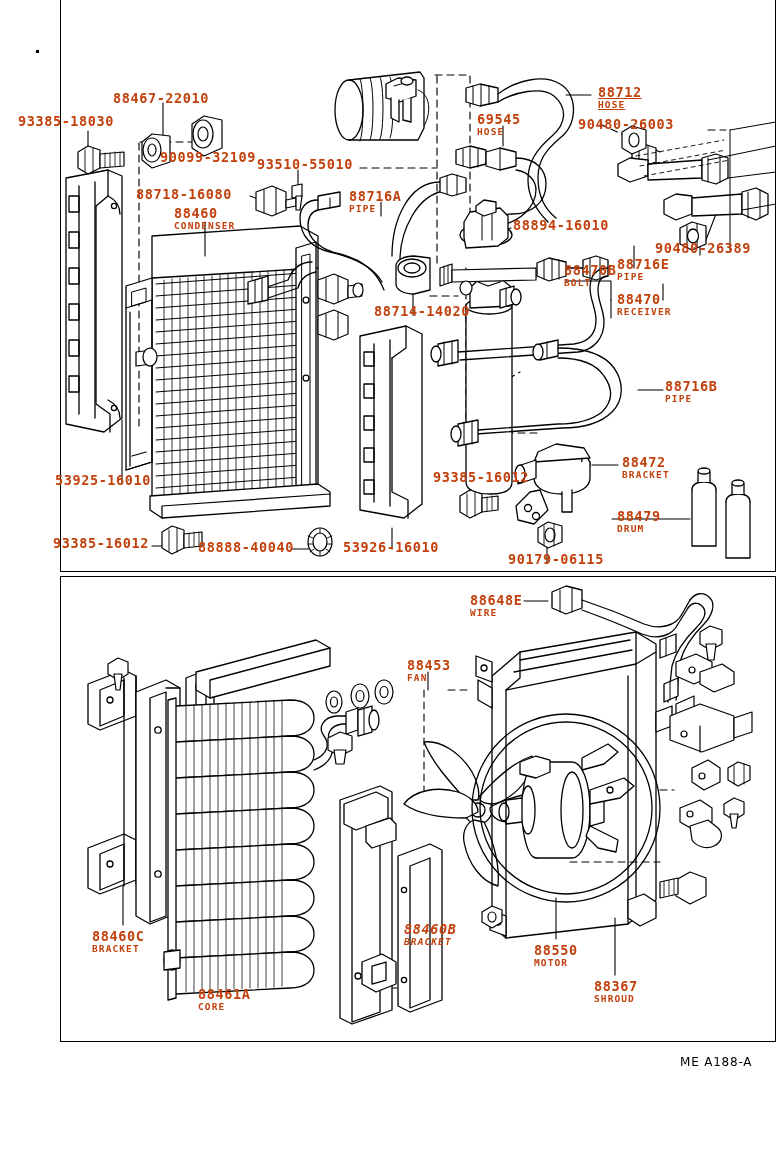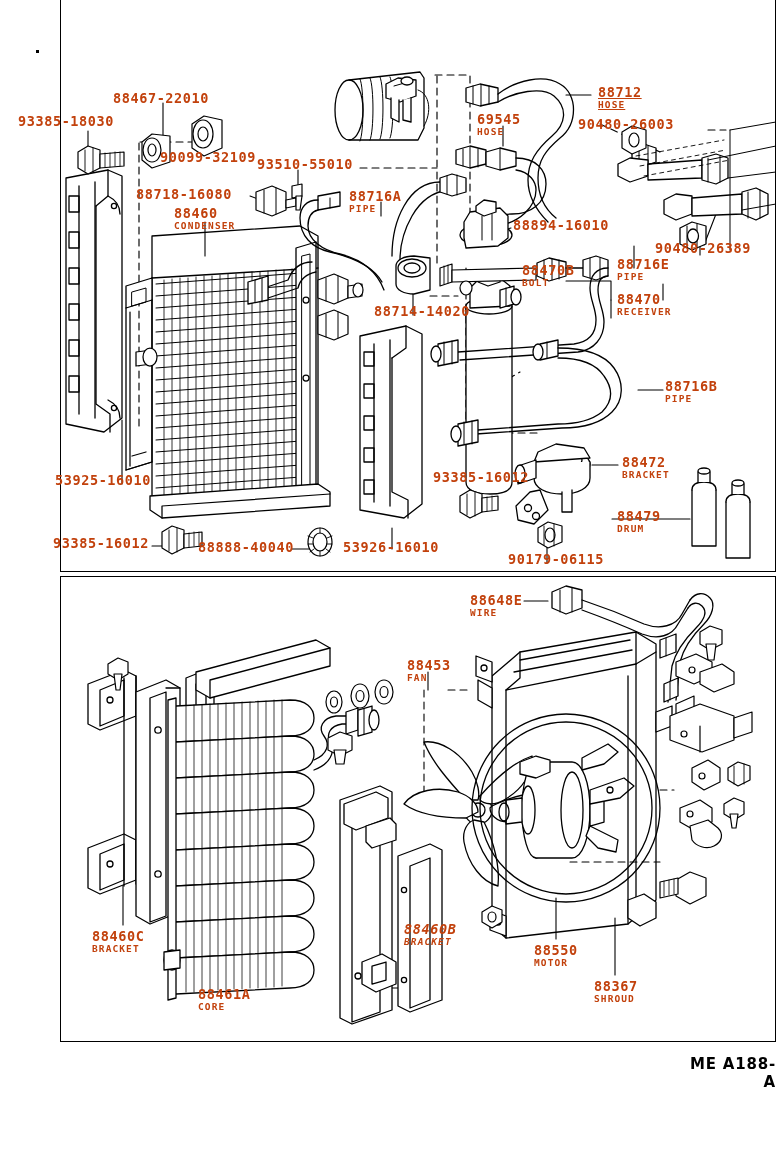--- a/index.html
+++ b/index.html
@@ -7,21 +7,21 @@
   body{width:776px;height:1152px;position:relative;overflow:hidden;
        font-family:"DejaVu Sans Mono","Liberation Mono",monospace;color:#000;}
   #stage{position:absolute;inset:0;width:776px;height:1152px;}
   svg.layer{position:absolute;left:0;top:0;width:776px;height:1152px;overflow:visible;}
   .lbl{position:absolute;white-space:nowrap;color:#c2410c;
        font-family:"DejaVu Sans Mono","Liberation Mono",monospace;
        font-weight:700;letter-spacing:.4px;line-height:1.02;}
   .lbl .num{display:block;font-size:13.5px;letter-spacing:.6px;}
   .lbl .sub{display:block;font-size:9.5px;letter-spacing:1.1px;margin-top:0px;}
   .code{position:absolute;font-family:"DejaVu Sans","Liberation Sans",sans-serif;
-        font-weight:700;font-size:15px;letter-spacing:.8px;text-align:right;}
+        font-weight:400;font-size:12px;letter-spacing:.8px;text-align:right;}
   .panel{position:absolute;border:1.6px solid #000;box-sizing:border-box;}
   .dot{position:absolute;background:#000;}
 </style>
 </head>
 <body>
 
 <div id="stage">
 
   <div class="dot" style="left:36px;top:50px;width:3px;height:3px;"></div>
 
@@ -684,21 +684,21 @@
       <span class="sub"></span>
     </div>
     <div class="lbl" style="left:513px;top:219px;">
       <span class="num">88894-16010</span>
       <span class="sub"></span>
     </div>
     <div class="lbl" style="left:617px;top:258px;">
       <span class="num">88716E</span>
       <span class="sub">PIPE</span>
     </div>
-    <div class="lbl" style="left:522px;top:264px;">
+    <div class="lbl" style="left:564px;top:264px;">
       <span class="num">88470B</span>
       <span class="sub">BOLT</span>
     </div>
     <div class="lbl" style="left:617px;top:293px;">
       <span class="num">88470</span>
       <span class="sub">RECEIVER</span>
     </div>
     <div class="lbl" style="left:374px;top:305px;">
       <span class="num">88714-14020</span>
       <span class="sub"></span>

